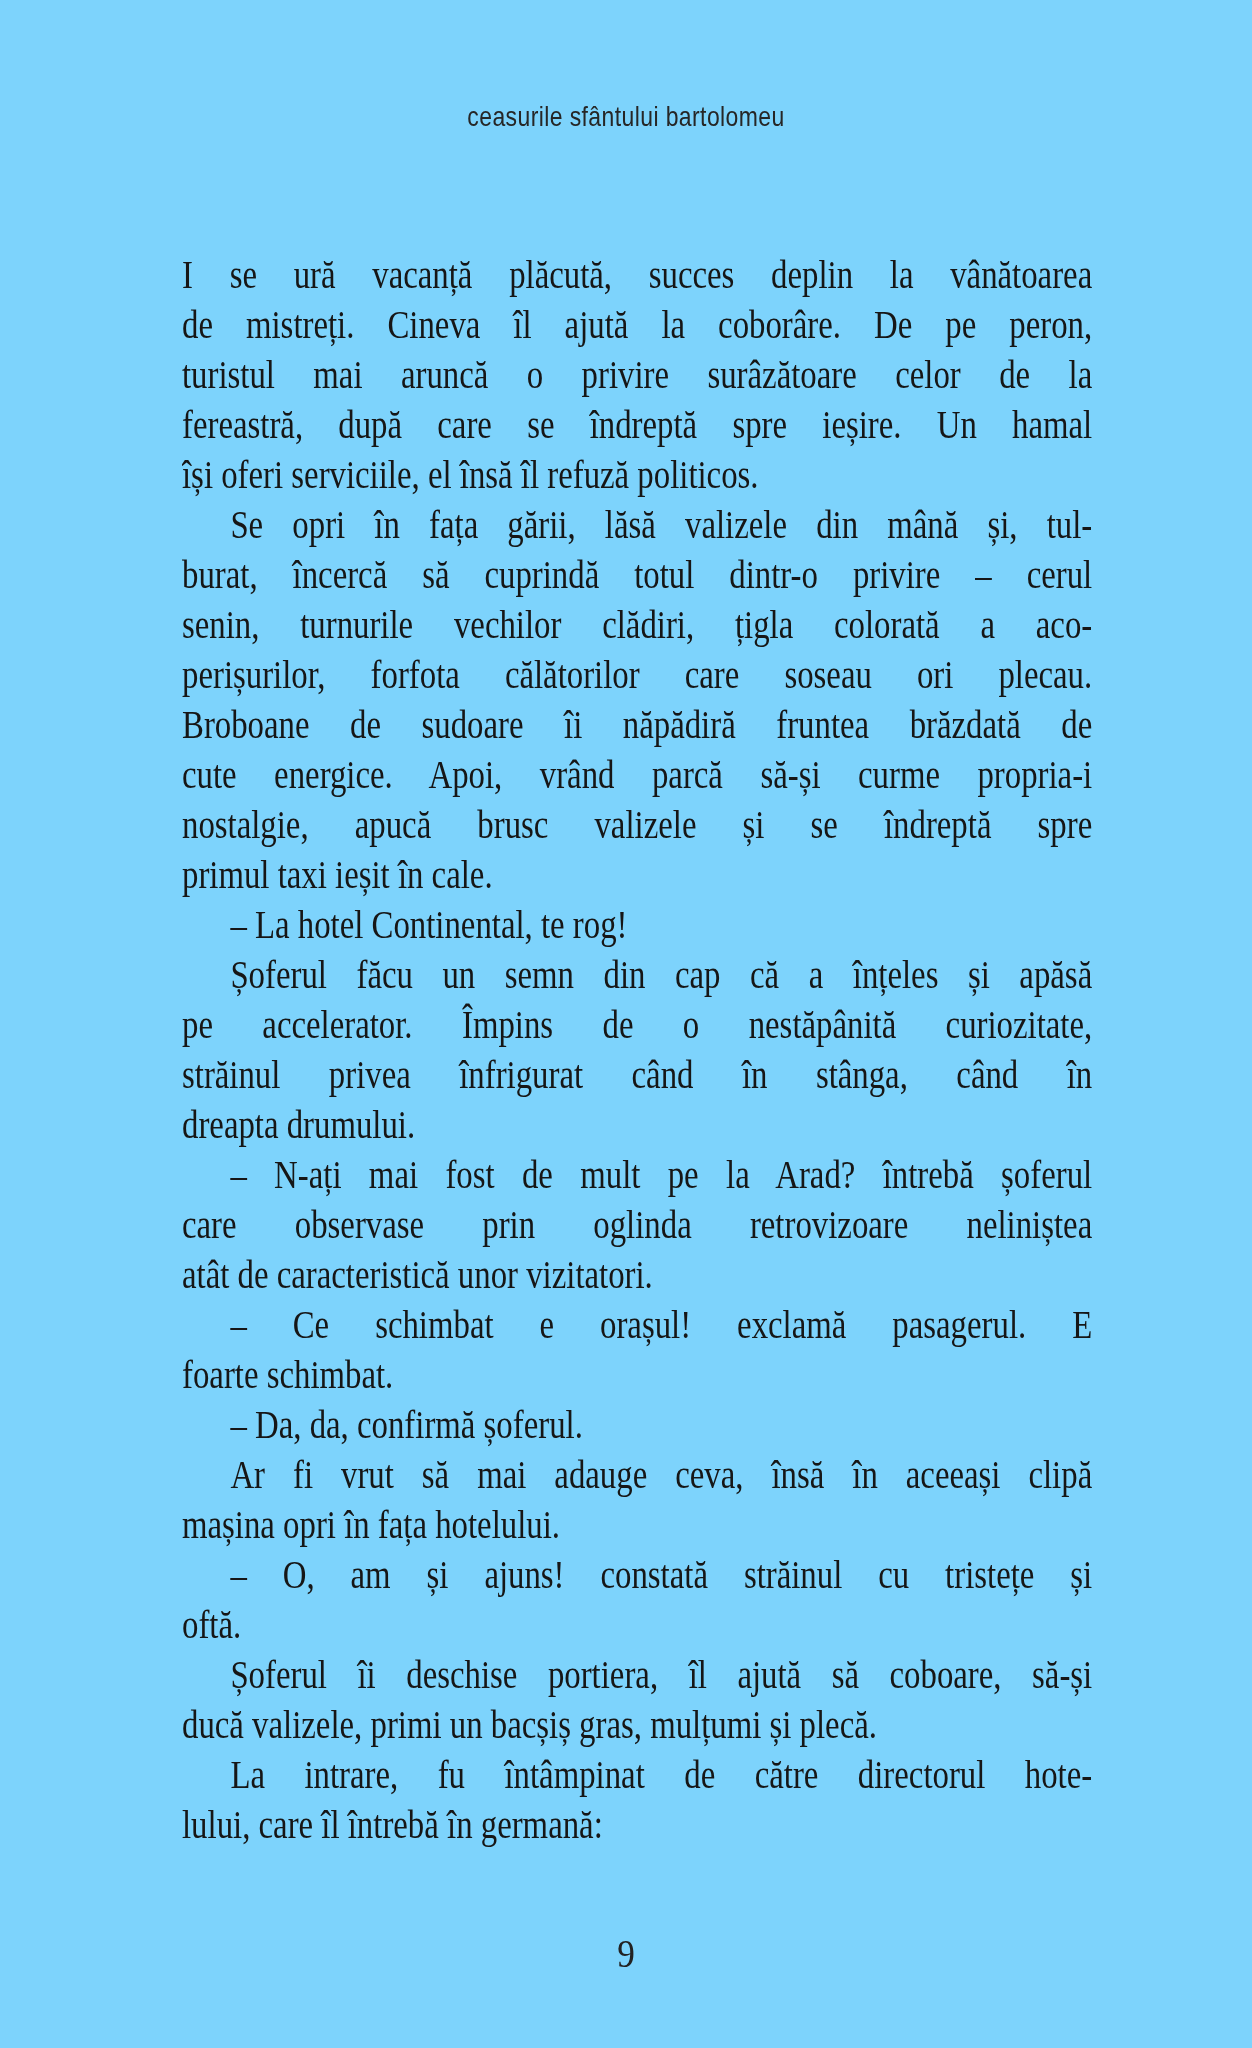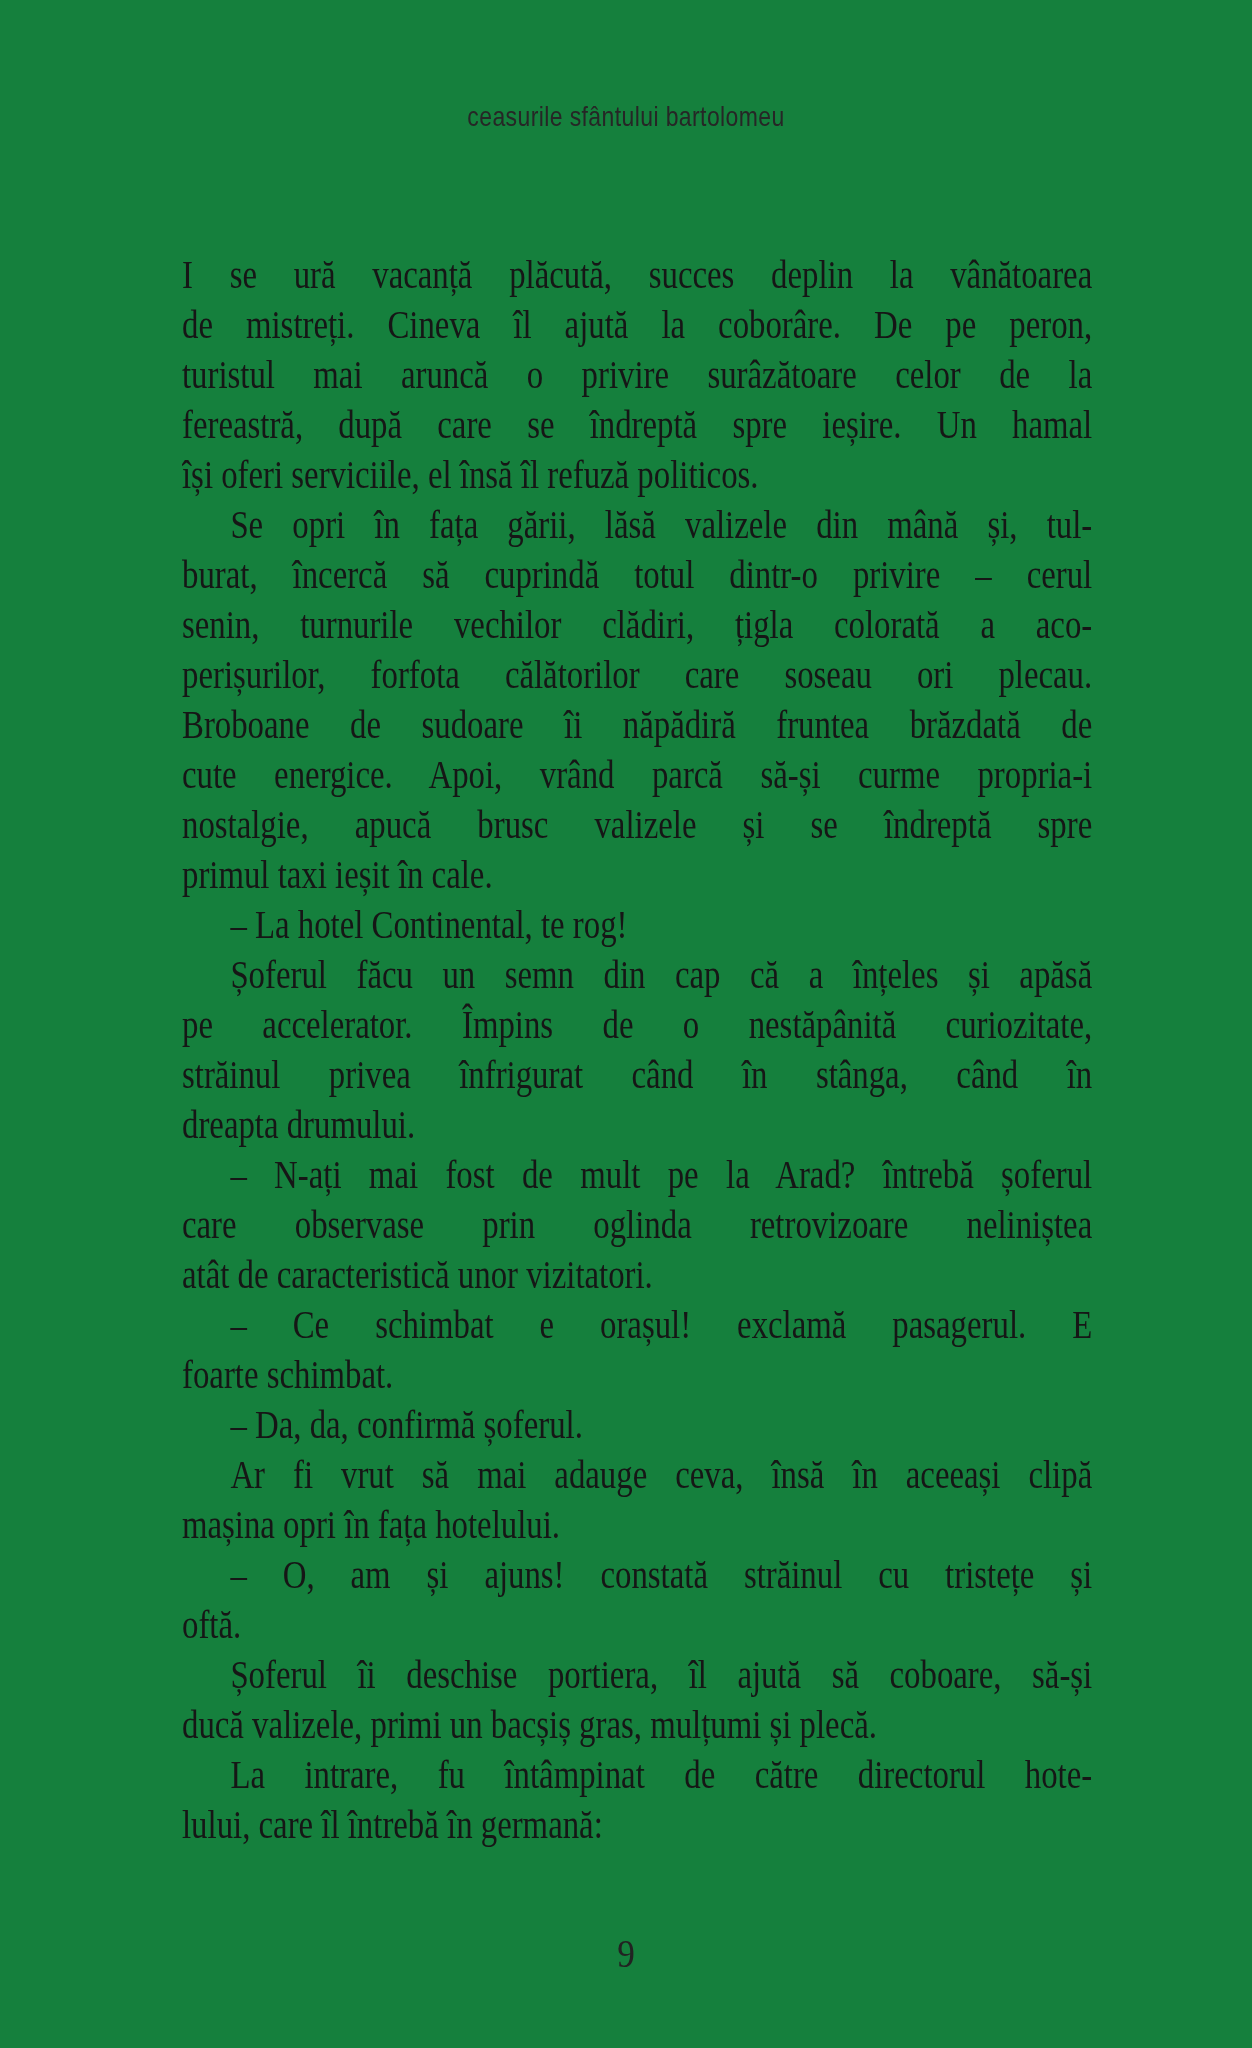--- a/index.html
+++ b/index.html
@@ -4,21 +4,21 @@
 <style>
   html, body {
     margin: 0;
     padding: 0;
     background: #ffffff;
   }
   .page {
     position: relative;
     width: 1252px;
     height: 2048px;
-    background: #15803d;
+    background: #7dd3fc;
     overflow: hidden;
     color: #1b1b1b;
   }
   .running-header {
     position: absolute;
     top: 101px;
     left: 0;
     width: 1252px;
     text-align: center;
     font-family: "Liberation Sans", sans-serif;

